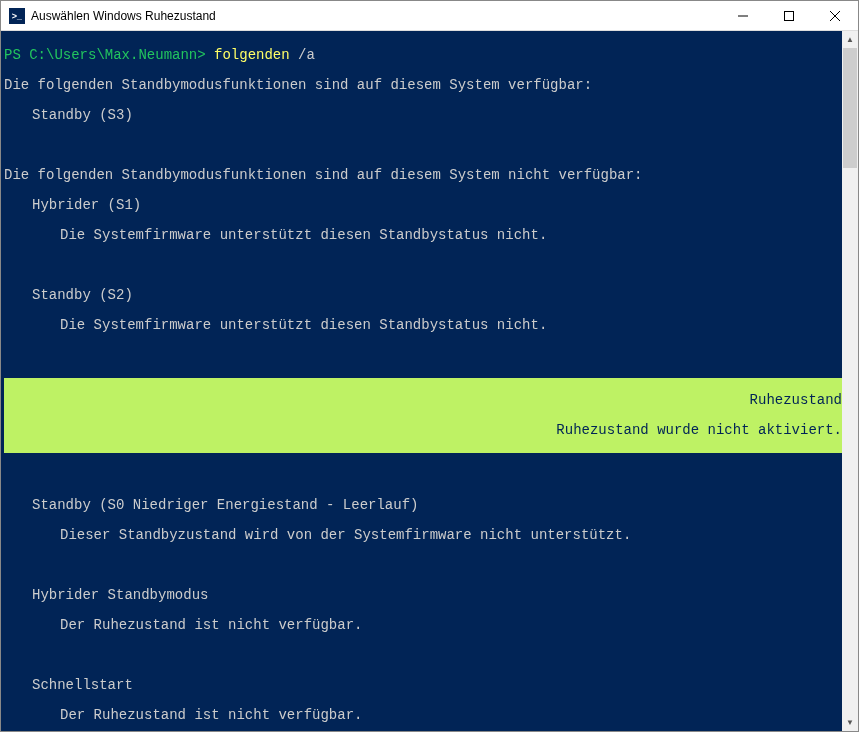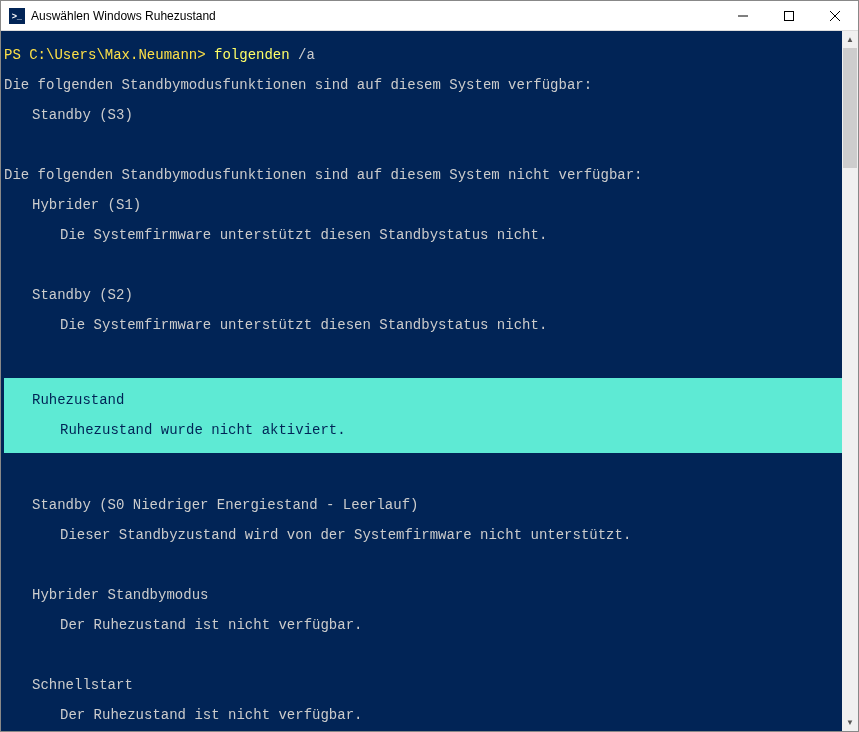--- a/index.html
+++ b/index.html
@@ -91,36 +91,37 @@
       justify-content: center;
       font-size: 8px;
       color: #555;
     }
     .scrollbar-arrow.up { top: 0; }
     .scrollbar-arrow.down { bottom: 0; }
     .line {
       height: 15px;
     }
     .prompt {
-      color: #fde047;
+      color: #22c55e;
       margin-top: 44px;
     }
     .cmd {
       color: #ffff66;
     }
     .arg {
       color: #cccccc;
     }
     .indent1 { padding-left: 28px; }
     .indent2 { padding-left: 56px; }
     .highlighted {
-      background: #5eead4;
+      background: #bef264;
       color: #012456;
       display: block;
       width: 100%;
+      text-align: right;
     }
   </style>
 </head>
 <body>
 
 <div class="titlebar">
   <div class="titlebar-icon">
     <span>&gt;_</span>
   </div>
   <div class="titlebar-title">Auswählen Windows Ruhezustand</div>

